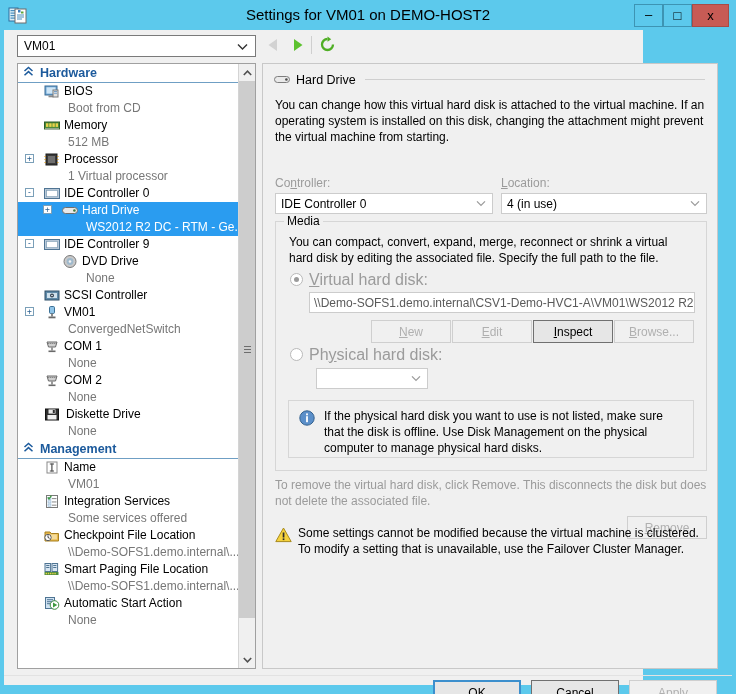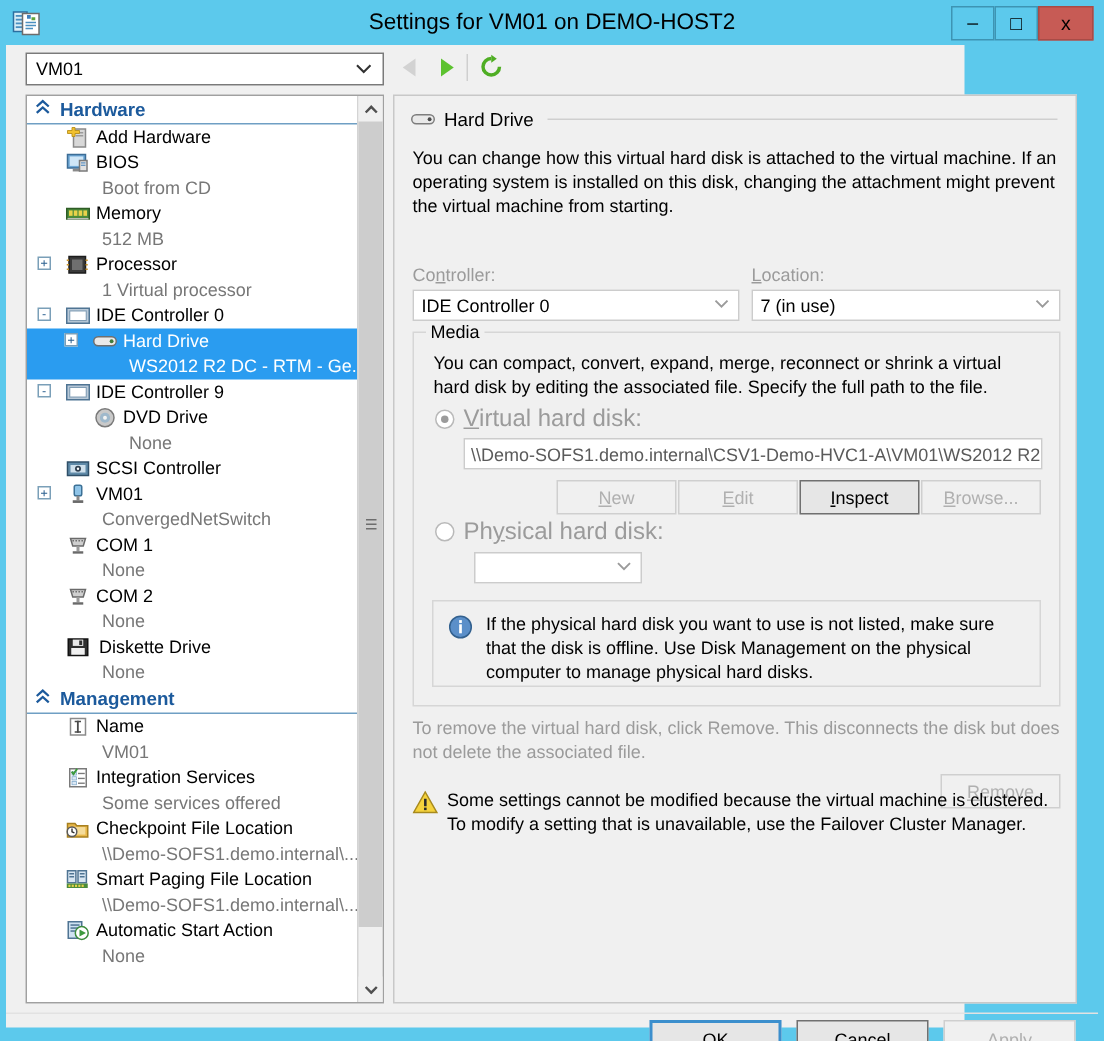--- a/index.html
+++ b/index.html
@@ -339,29 +339,20 @@
       <div id="tree">
           <div class="group-header">
             <span class="group-chevron"><svg width="11" height="11" viewBox="0 0 11 11">
                 <path d="M1.5 5 L5.5 1.4 L9.5 5" fill="none" stroke="#1c5a9c" stroke-width="1.5"></path>
                 <path d="M1.5 9.2 L5.5 5.6 L9.5 9.2" fill="none" stroke="#1c5a9c" stroke-width="1.5"></path>
               </svg></span>
             <span class="group-label">Hardware</span>
           </div>
           <div class="node">
             <span class="node-icon" style="left: 26px;"><svg width="16" height="15" viewBox="0 0 16 15">
-                <rect x="5" y="2" width="8" height="12" fill="#d8d8d8" stroke="#8a8a8a"></rect>
-                <rect x="6.5" y="4" width="5" height="1" fill="#9a9a9a"></rect>
-                <rect x="6.5" y="6" width="5" height="1" fill="#9a9a9a"></rect>
-                <path d="M1 3 h3 v-2 h2 v2 h3 v2 h-3 v2 h-2 v-2 h-3 z" fill="#f2c12e" stroke="#b8901a" stroke-width="0.6"></path>
-              </svg></span>
-            <span class="node-label" style="left: 46px;">Add Hardware</span>
-          </div>
-          <div class="node">
-            <span class="node-icon" style="left: 26px;"><svg width="16" height="15" viewBox="0 0 16 15">
                 <rect x="1" y="2" width="12" height="9" fill="#6fa8d6" stroke="#3c6d96"></rect>
                 <rect x="2.5" y="3.3" width="9" height="6.3" fill="#cfe6f7"></rect>
                 <rect x="4.5" y="11.5" width="5" height="1.8" fill="#8a8a8a"></rect>
                 <rect x="9" y="6" width="5" height="7" fill="#e2e2e2" stroke="#7a7a7a"></rect>
                 <rect x="10" y="7.2" width="3" height="0.8" fill="#5a8fc0"></rect>
                 <rect x="10" y="8.8" width="3" height="0.8" fill="#5a8fc0"></rect>
               </svg></span>
             <span class="node-label" style="left: 46px;">BIOS</span>
           </div>
           <div class="sub">
@@ -630,21 +621,21 @@
           <svg width="10" height="7" viewBox="0 0 10 7">
               <path d="M1 1.4 L5 5.4 L9 1.4" fill="none" stroke="#9b9b9b" stroke-width="1.3"></path>
             </svg>
         </span>
       </div>
 
       <div class="fieldlabel" style="left:238px; top:112px;">
         <span></span><u>L</u><span>ocation:</span>
       </div>
       <div class="combo" style="left:238px; top:129px; width:206px;">
-        <span class="combo-text">7 (in use)</span>
+        <span class="combo-text">4 (in use)</span>
         <span class="combo-arrow">
           <svg width="10" height="7" viewBox="0 0 10 7">
               <path d="M1 1.4 L5 5.4 L9 1.4" fill="none" stroke="#9b9b9b" stroke-width="1.3"></path>
             </svg>
         </span>
       </div>
 
       <div class="groupbox" style="left:12px; top:157px; width:432px; height:250px;">
         <span class="groupbox-title">Media</span>
 

